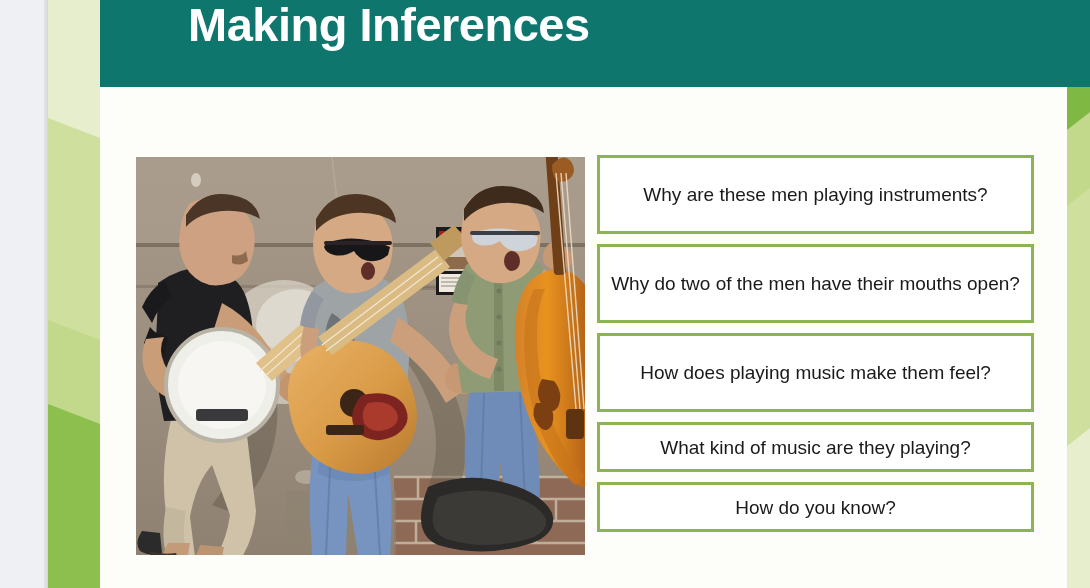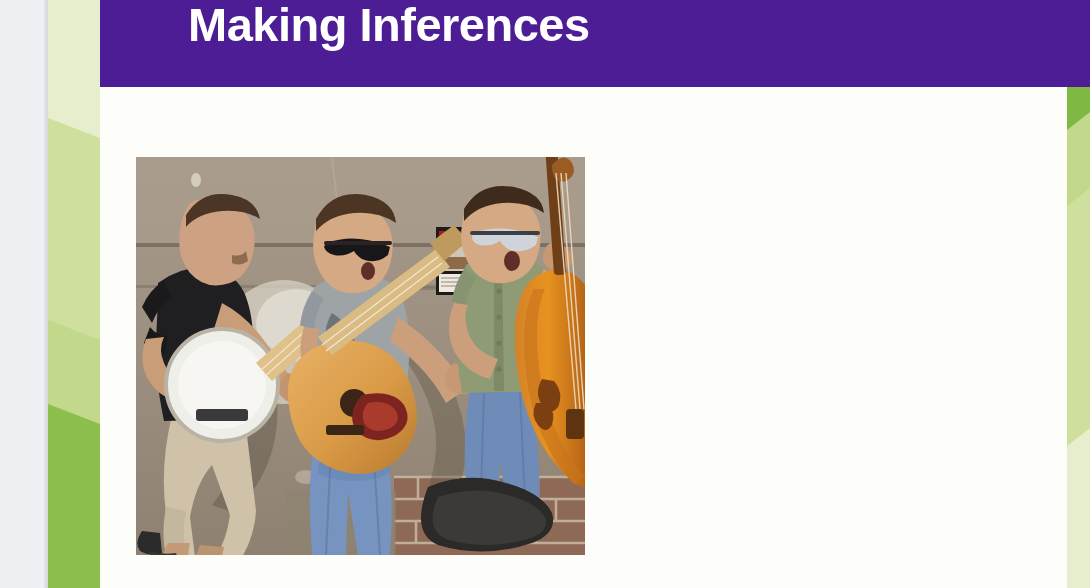--- a/index.html
+++ b/index.html
@@ -41,21 +41,21 @@
   .band-left  { left: 0;    width: 52px; }
   .band-right { left: 1019px; width: 23px; }
 
   .band svg { display: block; width: 100%; height: 100%; }
 
   
   .title-bar {
     position: absolute;
     left: 52px; top: 0;
     width: 990px; height: 87px;
-    background: #4c1d95;
+    background: #0f766e;
   }
   .title-text {
     position: absolute;
     left: 88px;
     top: -2px;
     font-size: 47px;
     font-weight: bold;
     color: #ffffff;
     letter-spacing: -0.5px;
     white-space: nowrap;
@@ -310,15 +310,22 @@
         </g>
         <path d="M406 222 q-8 14 0 26 q8 12 16 2 q6 -14 -4 -26 Z" fill="#7c3f12"></path>
         <path d="M400 246 q-6 12 2 22 q8 10 14 0 q4 -12 -4 -22 Z" fill="#7c3f12"></path>
         <rect x="430" y="252" width="18" height="30" rx="4" fill="#5e3310"></rect>
 
         <path d="M292 330 q38 -16 78 -4 q36 10 46 30 q6 20 -20 30 q-48 16 -94 2 q-28 -12 -10 -58 Z" fill="#2b2a28"></path>
         <path d="M302 340 q36 -12 70 -2 q30 8 38 24 q2 14 -18 20 q-42 12 -82 0 q-22 -10 -8 -42 Z" fill="#3b3a37"></path>
       </svg>
     </div>
 
+    <div class="questions">
+      <div class="qbox two-line">Why are these men playing instruments?</div>
+      <div class="qbox two-line">Why do two of the men have their mouths open?</div>
+      <div class="qbox two-line">How does playing music make them feel?</div>
+      <div class="qbox one-line">What kind of music are they playing?</div>
+      <div class="qbox one-line">How do you know?</div>
+    </div>
 
   </div>
 </div>
 
 </body></html>

